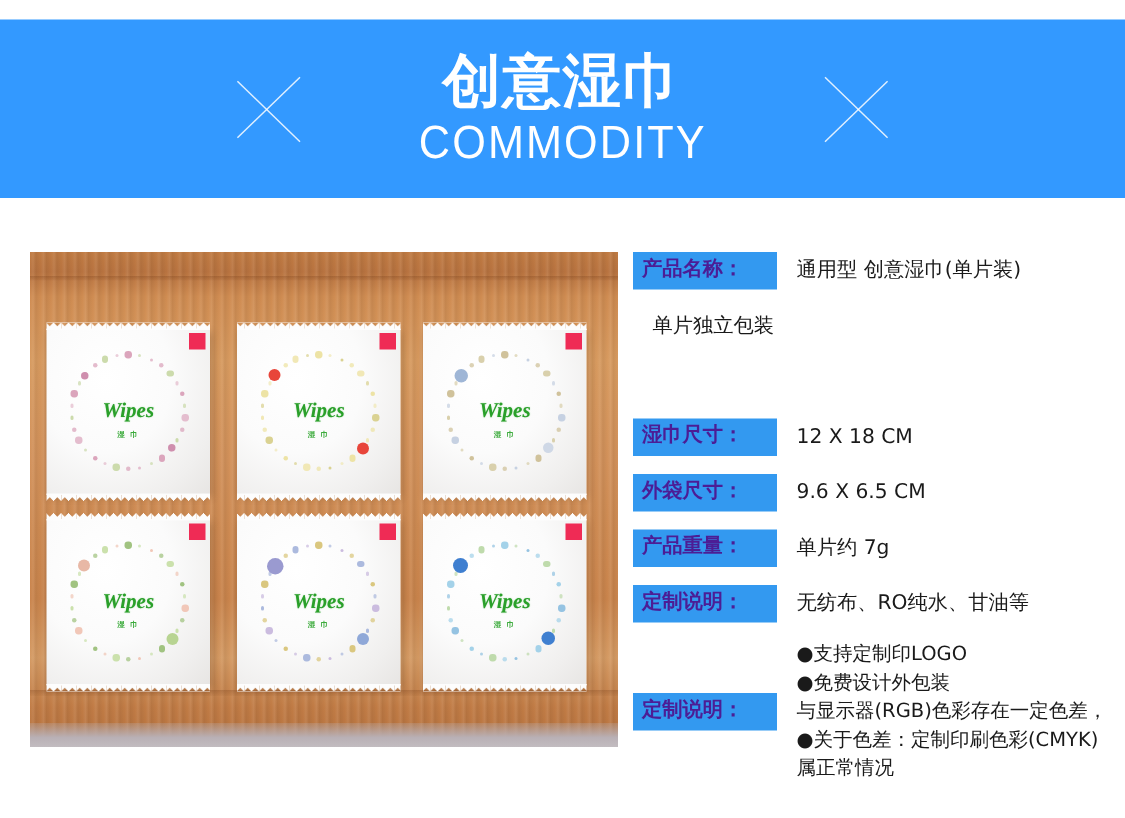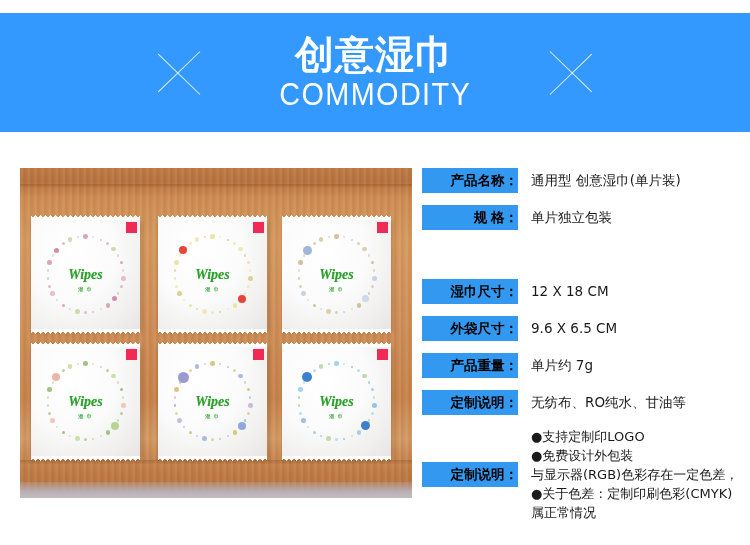--- a/index.html
+++ b/index.html
@@ -240,29 +240,28 @@
     align-items: flex-start;
     margin-bottom: 12px;
     min-height: 25px;
   }
 
   .spec-label {
     flex: 0 0 auto;
     width: 96px;
     height: 25px;
     background: #3399F0;
-    color: #000000;
-    font-family: Liberation Sans, sans-serif;
+    color: #4c1d95;
+    font-family: Liberation Mono, monospace;
     font-size: 13.5px;
     font-weight: bold;
     line-height: 25px;
     padding-left: 6px;
     white-space: nowrap;
     letter-spacing: 0px;
-    text-align: right;
   }
 
   .spec-value {
     flex: 1 1 auto;
     padding-left: 13px;
     color: #1a1a1a;
     font-family: "DejaVu Sans", "Liberation Sans", sans-serif;
     font-size: 13.5px;
     line-height: 25px;
     white-space: nowrap;
@@ -541,21 +540,20 @@
   </div>
 
   <div class="spec">
 
     <div class="spec-row">
       <div class="spec-label">产品名称：</div>
       <div class="spec-value">通用型 创意湿巾(单片装)</div>
     </div>
 
     <div class="spec-row">
-      <div class="spec-label">规    格：</div>
       <div class="spec-value">单片独立包装</div>
     </div>
 
     <div class="spec-row">
     </div>
 
     <div class="spec-row">
       <div class="spec-label">湿巾尺寸：</div>
       <div class="spec-value">12 X 18  CM</div>
     </div>

